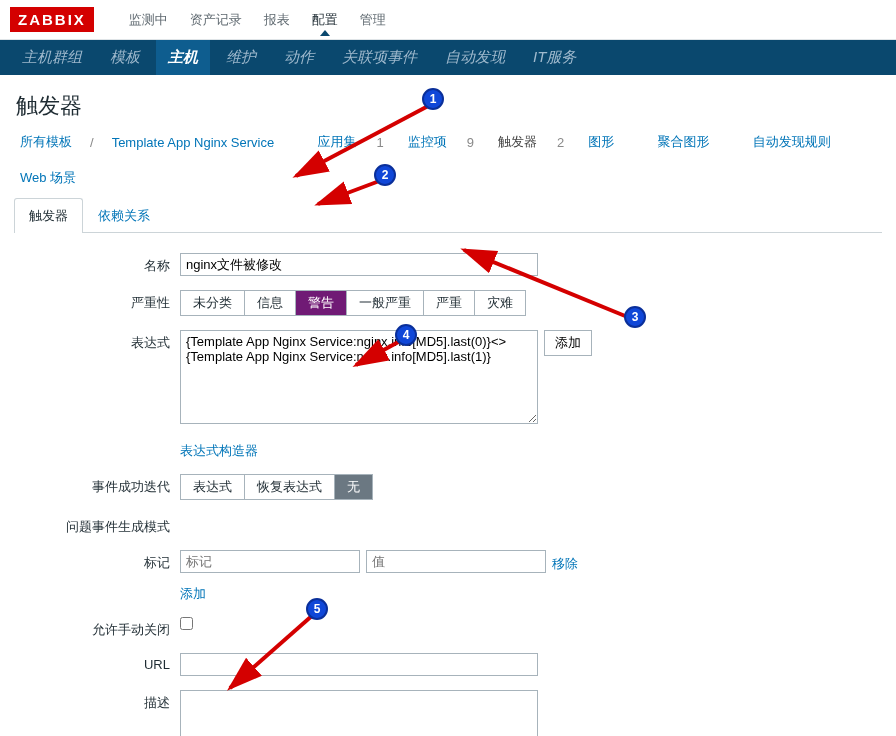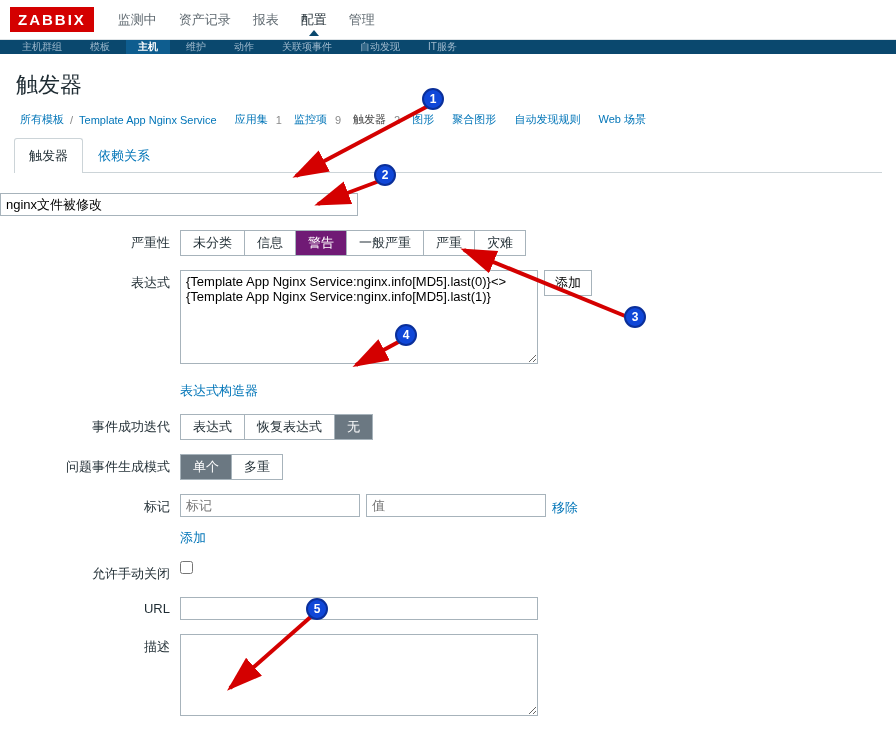--- a/index.html
+++ b/index.html
@@ -1,36 +1,36 @@
 <!DOCTYPE html>
 <html><head>
 <meta charset="utf-8">
 <style>
   * { box-sizing: border-box; }
   html, body { margin: 0; padding: 0; font-family: Arial, "Microsoft YaHei", sans-serif; font-size: 13px; color: #1f2c33; background: #fff; width: 896px; }
   .page { width: 896px; min-height: 736px; position: relative; background: #fff; }
 
   
   .topbar { height: 40px; padding: 0 10px; display: flex; align-items: center; border-bottom: 1px solid #dfe4e7; }
-  .logo { background: #d40000; color: #fff; font-weight: bold; letter-spacing: 2px; padding: 4px 8px; margin-right: 14px; font-size: 15px; }
+  .logo { background: #d40000; color: #fff; font-weight: bold; letter-spacing: 2px; padding: 4px 8px; margin-right: 25px; font-size: 15px; }
   .topmenu { display: flex; gap: 2px; }
   .topmenu .topitem { padding: 6px 10px; color: #606a71; cursor: pointer; position: relative; }
   .topmenu .topitem.active { color: #1f2c33; font-family: Liberation Serif, serif; }
   .topmenu .topitem.active::after { content:""; position:absolute; left:50%; bottom:-1px; transform:translateX(-50%); width:0; height:0; border-left:5px solid transparent; border-right:5px solid transparent; border-bottom:6px solid #0a486e; }
 
   
   .subnav { background: #0a486e; padding: 0 10px; display: flex; gap: 4px; }
-  .subnav .subitem { padding: 0 12px; color: #9fb9cd; cursor: pointer; font-size: 10px; }
+  .subnav .subitem { padding: 8px 12px; color: #9fb9cd; cursor: pointer; font-size: 15px; font-style: italic; }
   .subnav .subitem.active { background: #0e5d8f; color: #fff; font-weight: bold; }
 
   
   .page-title { font-size: 22px; font-weight: 500; padding: 16px 16px 12px; color: #1f2c33; }
 
   
-  .crumbbar { padding: 0 20px 10px; display: flex; flex-wrap: wrap; gap: 6px; align-items: center; font-size: 11px; }
+  .crumbbar { padding: 0 20px 10px; display: flex; flex-wrap: wrap; gap: 18px; align-items: center; font-size: 13px; }
   .crumbbar .link { color: #0275b8; cursor: pointer; }
   .crumbbar .sep { color: #888; }
   .crumbbar .cnt { color: #8a8a8a; margin-left: 2px; margin-right: 6px; }
   .crumbbar .plain { color: #444; }
 
   
   .tabs { margin: 0 14px; display: flex; border-bottom: 1px solid #ccd4d8; }
   .tabs .tab { padding: 8px 14px; color: #0275b8; cursor: pointer; border: 1px solid transparent; border-bottom: none; position: relative; top:1px; }
   .tabs .tab.active { color: #1f2c33; border-color: #ccd4d8; background: #fff; border-top-left-radius:3px; border-top-right-radius:3px; }
 
@@ -102,20 +102,21 @@
   </div>
 
   <div class="tabs">
     <div class="tab active">触发器</div>
     <div class="tab">依赖关系</div>
   </div>
 
   <div class="form">
 
     <div class="row">
+      <div class="label">名称</div>
       <div class="field">
         <input type="text" class="name-input" value="nginx文件被修改" style="">
       </div>
     </div>
 
     <div class="row">
       <div class="label">严重性</div>
       <div class="field">
         <div class="seg">
           <div class="opt">未分类</div>
@@ -148,26 +149,20 @@
         <div class="seg">
           <div class="opt">表达式</div>
           <div class="opt">恢复表达式</div>
           <div class="opt sel-dark">无</div>
         </div>
       </div>
     </div>
 
     <div class="row">
       <div class="label">问题事件生成模式</div>
-      <div class="field">
-        <div class="seg">
-          <div class="opt sel-dark">单个</div>
-          <div class="opt">多重</div>
-        </div>
-      </div>
     </div>
 
     <div class="row">
       <div class="label">标记</div>
       <div class="field" style="flex-direction:column; align-items:flex-start; gap:8px;">
         <div style="display:flex; gap:6px; align-items:center;">
           <input type="text" class="tag-input" placeholder="标记" style="">
           <input type="text" class="tag-input" placeholder="值" style="">
           <span class="linkish">移除</span>
         </div>

